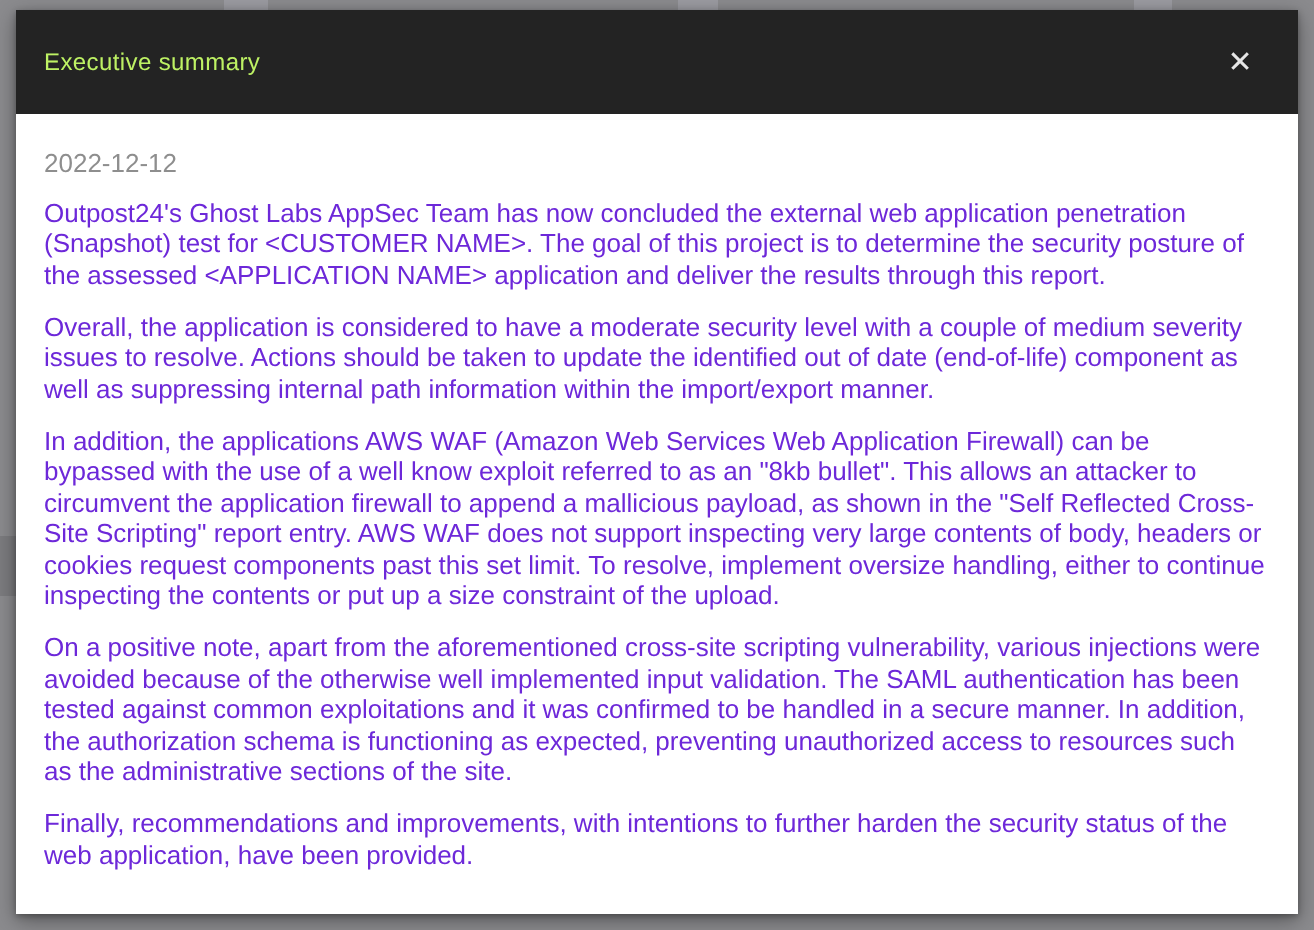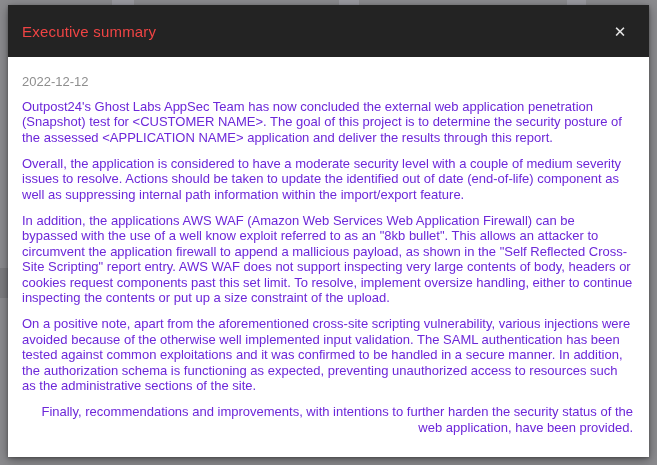--- a/index.html
+++ b/index.html
@@ -35,22 +35,22 @@
     flex-direction: column;
   }
   .dialog-header {
     flex: 0 0 52px;
     background: #232323;
     display: flex;
     align-items: center;
     padding: 0 14px;
   }
   .dialog-title {
-    color: #ef4444;
-    font-size: 15px;
+    color: #bef264;
+    font-size: 12px;
     font-weight: 400;
     letter-spacing: 0.2px;
     flex: 1 1 auto;
   }
   .close-button {
     background: none;
     border: none;
     cursor: pointer;
     width: 26px; height: 26px;
     display: flex;
@@ -74,21 +74,21 @@
     font-size: 13px;
     line-height: 15.5px;
     margin-bottom: 9px;
   }
   .dialog-body p {
     color: #6d28d9;
     font-size: 13px;
     line-height: 15.5px;
     margin: 0 0 10.5px 0;
   }
-  .dialog-body p:last-child { margin-bottom: 0; text-align: right; }
+  .dialog-body p:last-child { margin-bottom: 0; }
 </style>
 </head>
 <body>
 
 <div class="backdrop">
   <div class="bg-hint h1"></div>
   <div class="bg-hint h2"></div>
   <div class="bg-hint h3"></div>
   <div class="bg-hint dark-band"></div>
 </div>
@@ -96,18 +96,18 @@
 <div class="dialog">
   <div class="dialog-header">
     <div class="dialog-title">Executive summary</div>
     <button class="close-button">
       <span class="glyph">✕</span>
     </button>
   </div>
   <div class="dialog-body">
     <div class="report-date">2022-12-12</div>
     <p>Outpost24's Ghost Labs AppSec Team has now concluded the external web application penetration (Snapshot) test for &lt;CUSTOMER NAME&gt;. The goal of this project is to determine the security posture of the assessed &lt;APPLICATION NAME&gt; application and deliver the results through this report.</p>
-    <p>Overall, the application is considered to have a moderate security level with a couple of medium severity issues to resolve. Actions should be taken to update the identified out of date (end-of-life) component as well as suppressing internal path information within the import/export feature.</p>
+    <p>Overall, the application is considered to have a moderate security level with a couple of medium severity issues to resolve. Actions should be taken to update the identified out of date (end-of-life) component as well as suppressing internal path information within the import/export manner.</p>
     <p>In addition, the applications AWS WAF (Amazon Web Services Web Application Firewall) can be bypassed with the use of a well know exploit referred to as an "8kb bullet". This allows an attacker to circumvent the application firewall to append a mallicious payload, as shown in the "Self Reflected Cross-Site Scripting" report entry. AWS WAF does not support inspecting very large contents of body, headers or cookies request components past this set limit. To resolve, implement oversize handling, either to continue inspecting the contents or put up a size constraint of the upload.</p>
     <p>On a positive note, apart from the aforementioned cross-site scripting vulnerability, various injections were avoided because of the otherwise well implemented input validation. The SAML authentication has been tested against common exploitations and it was confirmed to be handled in a secure manner. In addition, the authorization schema is functioning as expected, preventing unauthorized access to resources such as the administrative sections of the site.</p>
     <p>Finally, recommendations and improvements, with intentions to further harden the security status of the web application, have been provided.</p>
   </div>
 </div>
 
 </body></html>

